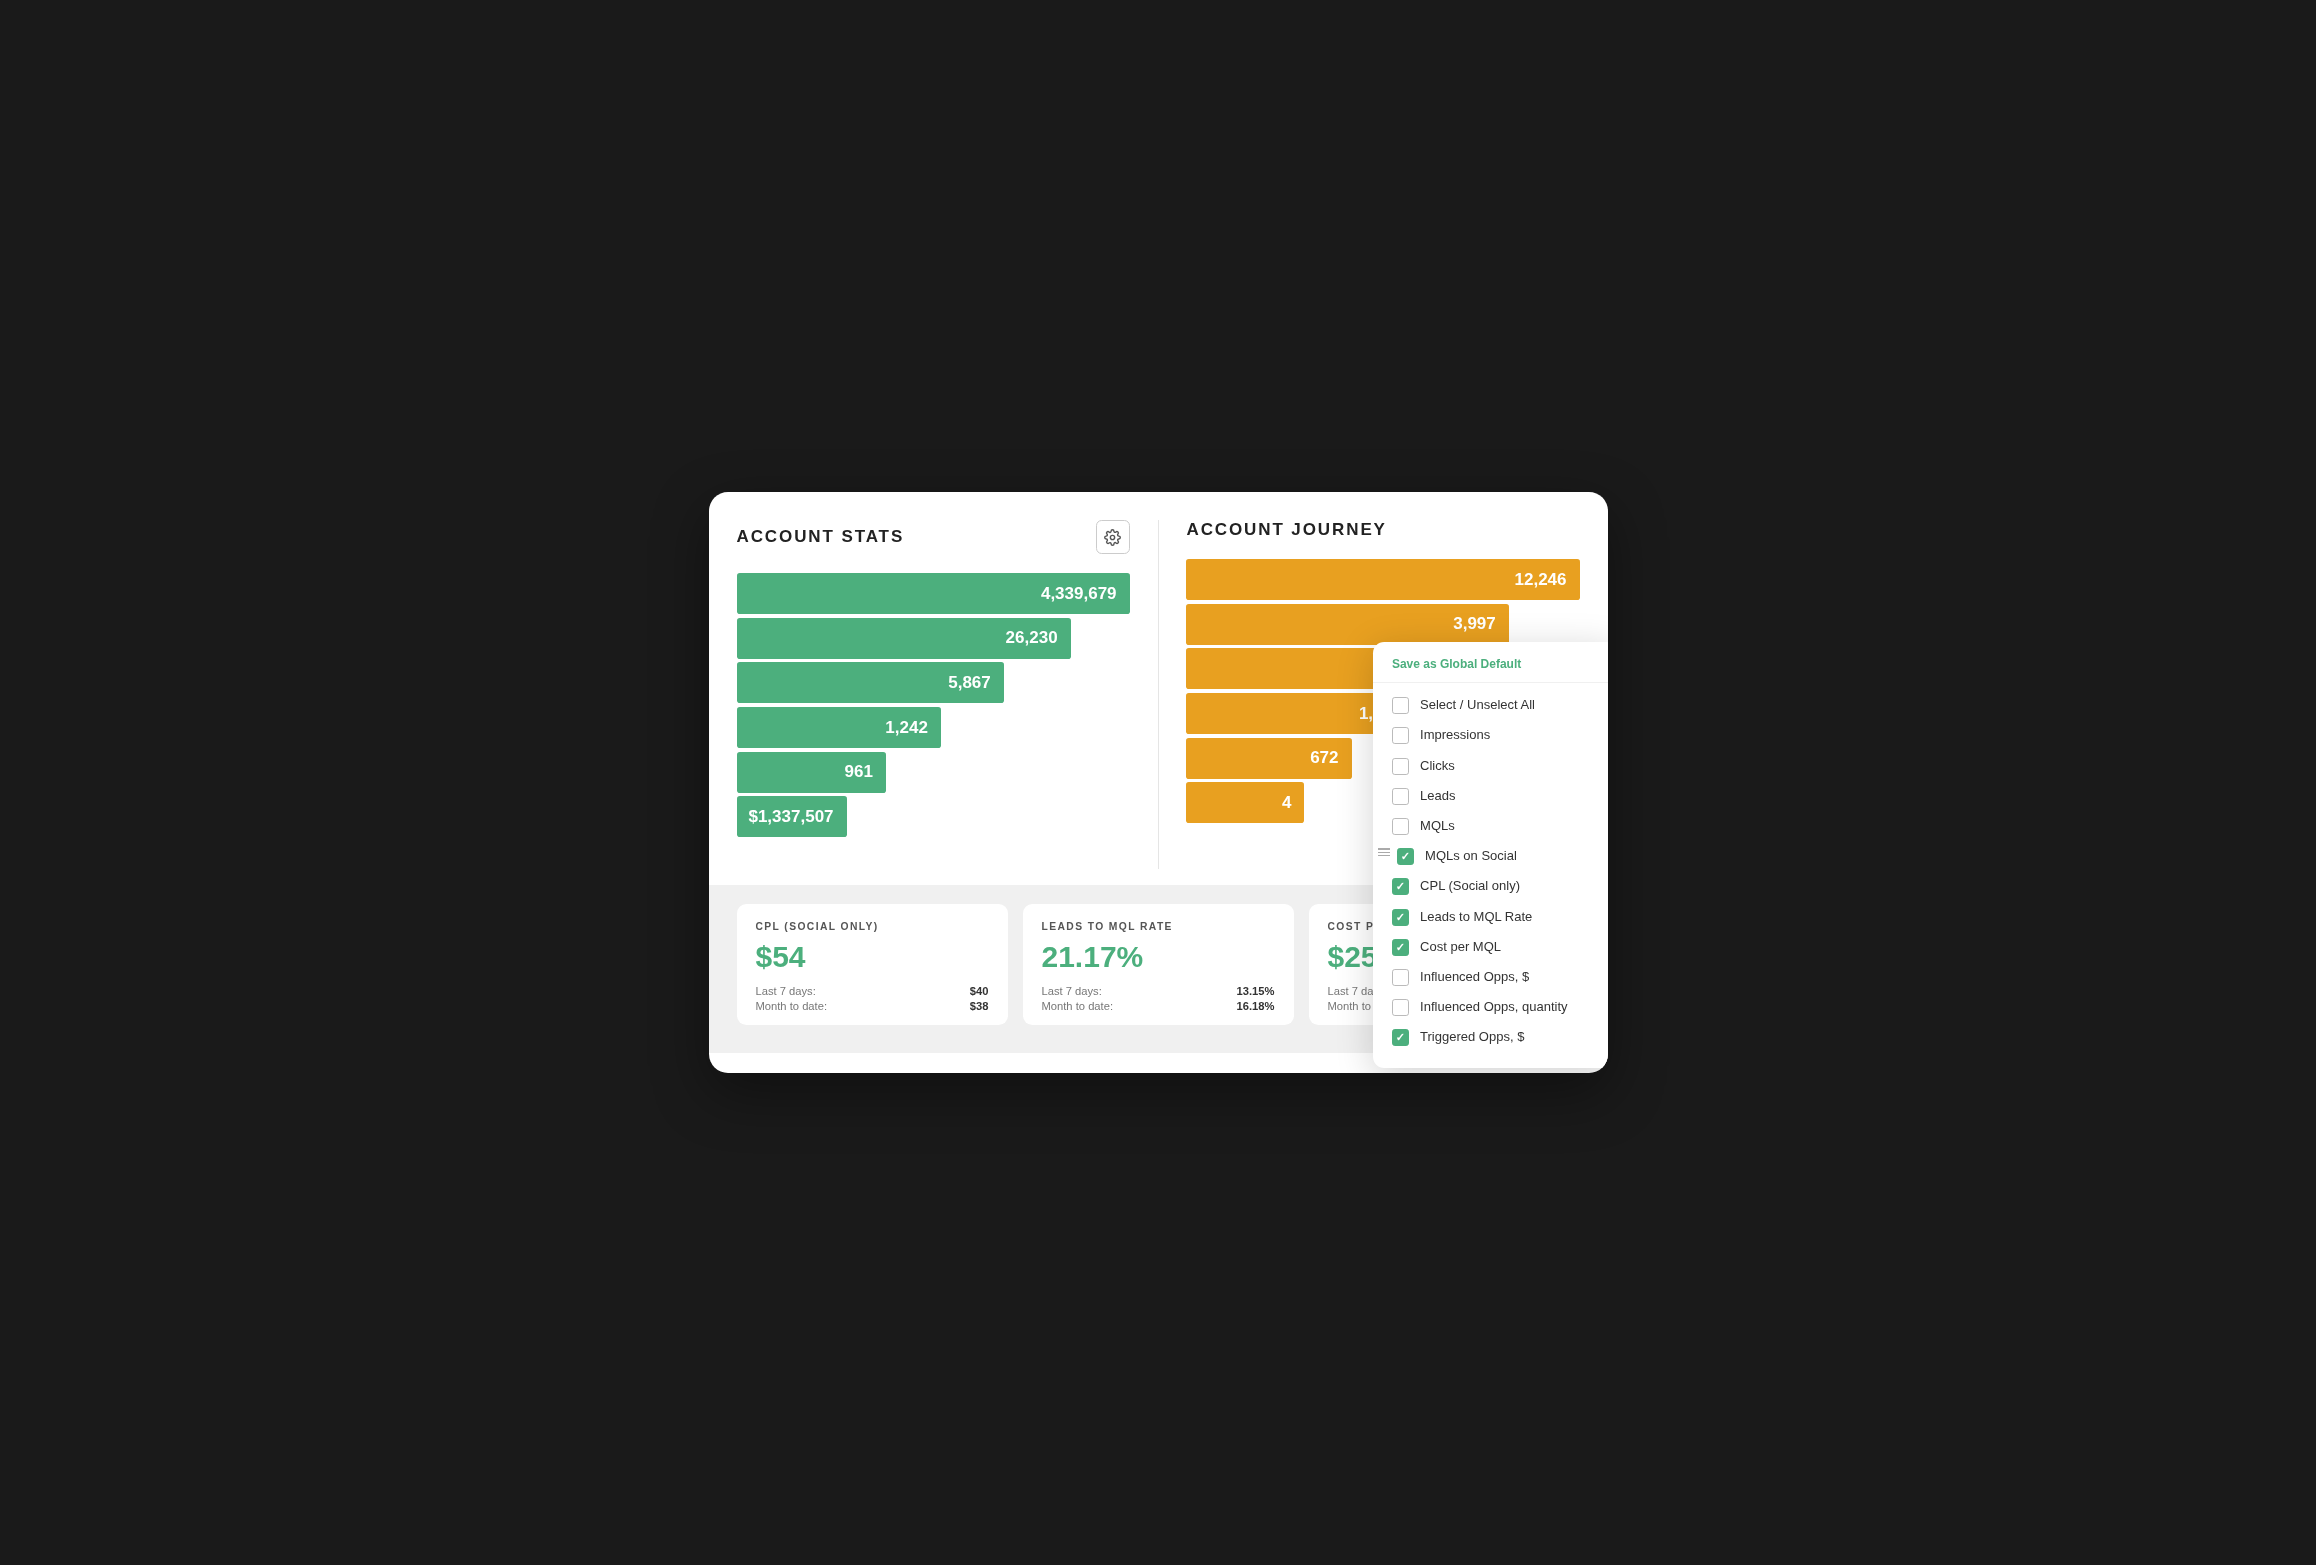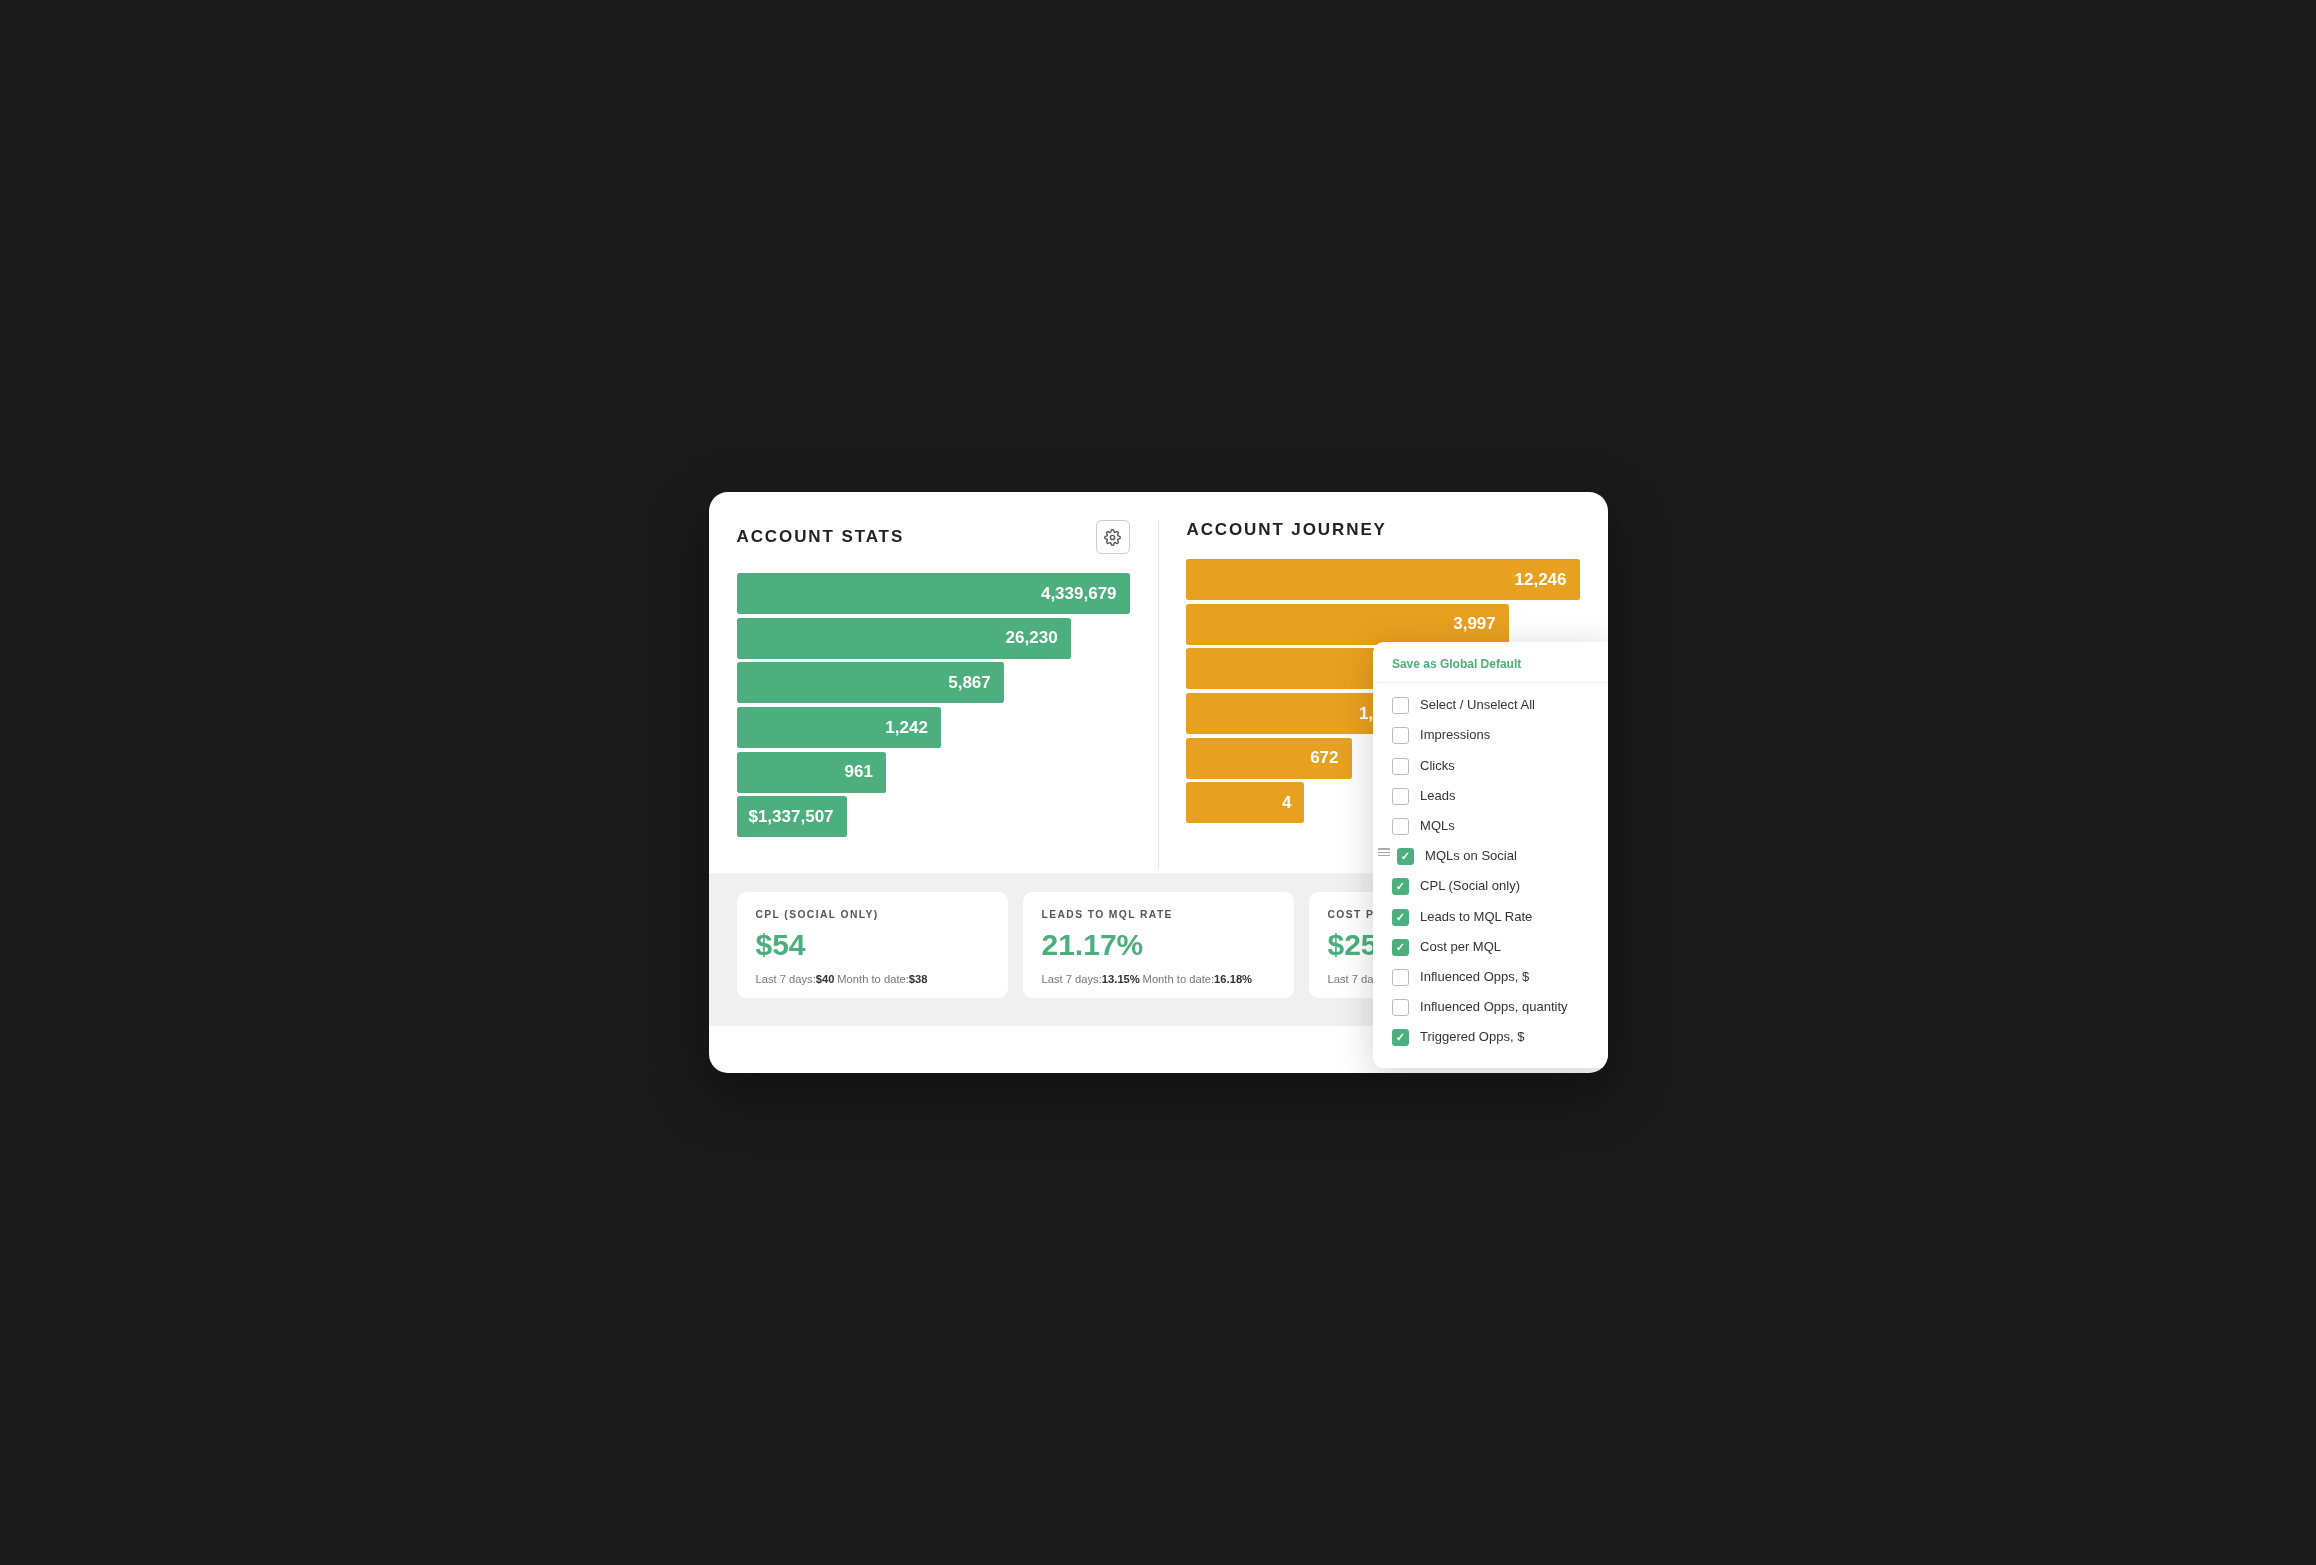--- a/index.html
+++ b/index.html
@@ -17,21 +17,21 @@
       width: 899px;
       min-height: 581px;
       padding: 28px 28px 0 28px;
       position: relative;
       box-shadow: 0 19px 56px rgba(0,0,0,0.4);
       overflow: hidden;
     }
     .top-section {
       display: flex;
       gap: 28px;
-      margin-bottom: 4px;
+      margin-bottom: 16px;
     }
     
     .stats-panel {
       flex: 1;
       padding-bottom: 28px;
     }
     .panel-header {
       display: flex;
       align-items: center;
       justify-content: space-between;
@@ -118,21 +118,21 @@
       margin-bottom: 7.5px;
     }
     .stat-card-value {
       font-size: 30px;
       font-weight: 700;
       color: #4caf7d;
       margin-bottom: 11.2px;
     }
     .stat-card-rows {
       display: flex;
-      flex-direction: row;
+      flex-direction: column;
       gap: 2.8px;
     }
     .stat-card-row {
       display: flex;
       justify-content: space-between;
       font-size: 11.2px;
       color: #777;
     }
     .stat-card-row span:last-child {
       font-weight: 600;

